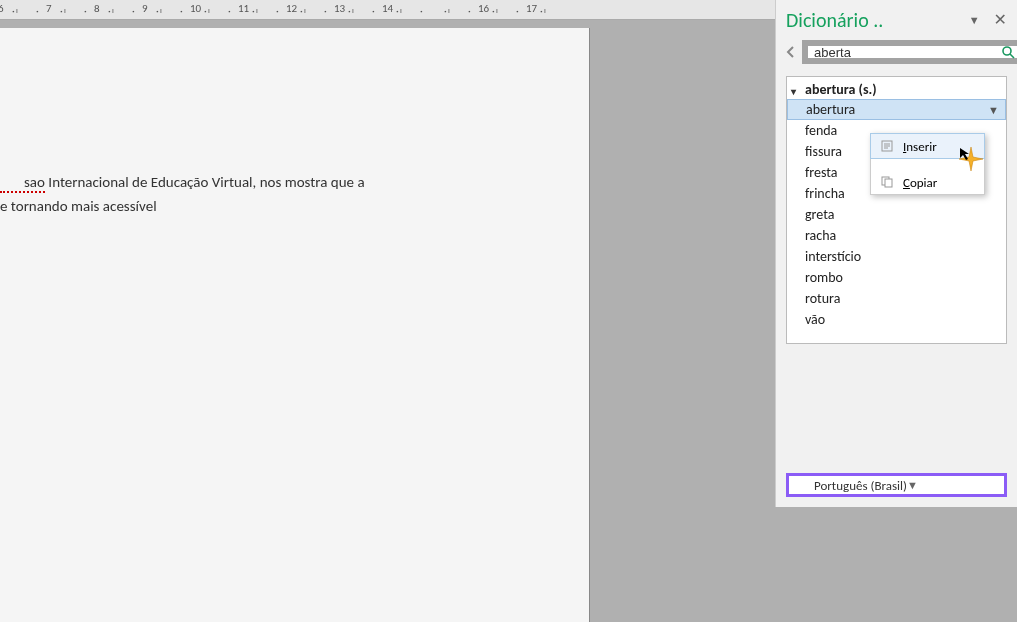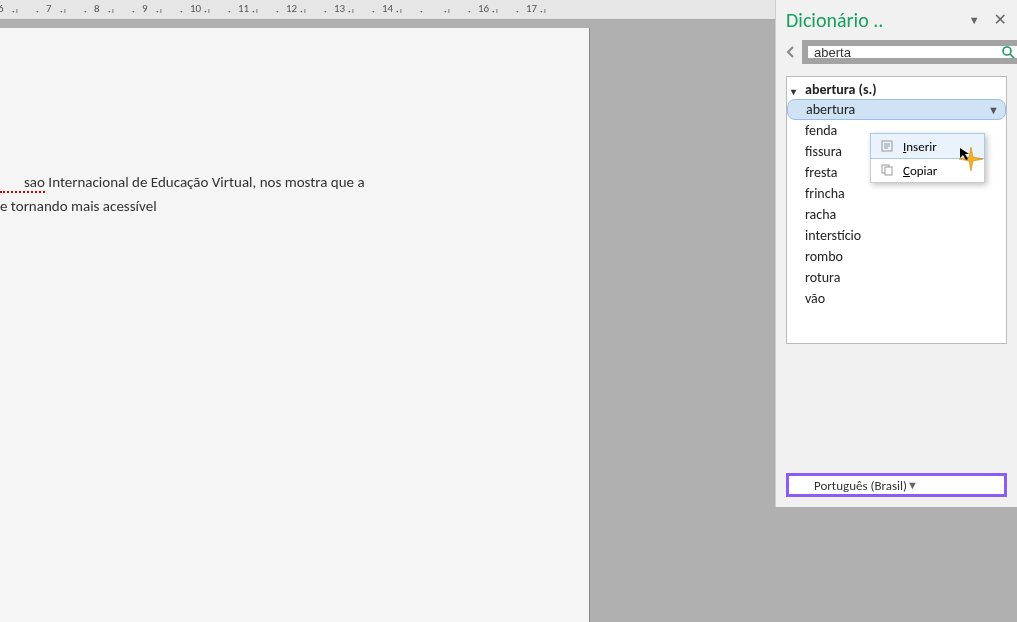--- a/index.html
+++ b/index.html
@@ -24,26 +24,26 @@
 
     .search-row { display: flex; align-items: center; padding: 2px 10px 6px 10px; gap: 6px; }
     .back-arrow { width: 14px; height: 14px; display: flex; align-items: center; justify-content: center; color: #888; cursor: pointer; }
     .search-box { flex: 1; display: flex; align-items: center; border: 6px solid #a3a3a3; background: #fff; height: 24px; }
     .search-input { flex: 1; border: none; outline: none; padding: 0 6px; font-size: 13px; color: #333; background: transparent; }
     .search-btn { width: 24px; height: 22px; display: flex; align-items: center; justify-content: center; color: #16a15e; cursor: pointer; }
 
     .results { margin: 6px 10px 0 10px; border: 1px solid #bbb; background: #fff; height: 268px; overflow: hidden; position: relative; }
     .result-header { padding: 4px 8px 2px 18px; font-weight: 600; font-size: 14px; color: #222; position: relative; }
     .result-header .tri { position: absolute; left: 4px; top: 8px; color: #333; font-size: 10px; }
-    .result-item { padding: 2px 8px 2px 18px; font-size: 14px; color: #222; cursor: pointer; position: relative; border-radius: 8px; }
+    .result-item { padding: 2px 8px 2px 18px; font-size: 14px; color: #222; cursor: pointer; position: relative; }
     .result-item.selected { background: #cfe3f5; border: 1px solid #9abfe3; margin-top: -1px; padding-top: 1px; padding-bottom: 1px; }
     .result-item.selected .item-arrow { position: absolute; right: 6px; top: 4px; color: #555; font-size: 11px; }
 
     .context-menu { position: absolute; top: 133px; right: 32px; width: 115px; background: #fff; border: 1px solid #ccc; box-shadow: 2px 2px 6px rgba(0,0,0,0.25); z-index: 100; }
-    .menu-item { display: flex; align-items: center; padding: 4px 8px; font-size: 13px; cursor: pointer; gap: 8px; }
+    .menu-item { display: flex; align-items: center; padding: 4px 8px; font-size: 13px; cursor: pointer; gap: 8px; margin-top: 12px; }
     .menu-item.highlighted { background: #eaf2fb; border: 1px solid #a9cbe8; margin: -1px; }
     .menu-icon { width: 16px; height: 16px; display: flex; align-items: center; justify-content: center; color: #777; }
     .menu-label u { text-decoration: underline; }
 
     .lang-select { position: absolute; bottom: 10px; left: 10px; right: 10px; border: 3px solid #8b5cf6; background: #fff; height: 24px; display: flex; align-items: center; padding: 0 25px; font-size: 13px; color: #333; cursor: pointer; }
     .lang-arrow { color: #666; font-size: 11px; }
 
     .cursor-spark { position: absolute; top: 145px; right: 32px; width: 28px; height: 28px; z-index: 101; pointer-events: none; }
   </style>
 </head>
@@ -142,20 +142,21 @@
     <div class="result-header">
       <span class="tri">▾</span>
       <span>abertura (s.)</span>
     </div>
     <div id="results-items">
         <div class="result-item selected">abertura<span class="item-arrow">▼</span></div>
         <div class="result-item">fenda</div>
         <div class="result-item">fissura</div>
         <div class="result-item">fresta</div>
         <div class="result-item">frincha</div>
+        <div class="result-item">greta</div>
         <div class="result-item">racha</div>
         <div class="result-item">interstício</div>
         <div class="result-item">rombo</div>
         <div class="result-item">rotura</div>
         <div class="result-item">vão</div>
       </div>
   </div>
 
   <div class="lang-select">
     <span>Português (Brasil)</span>

